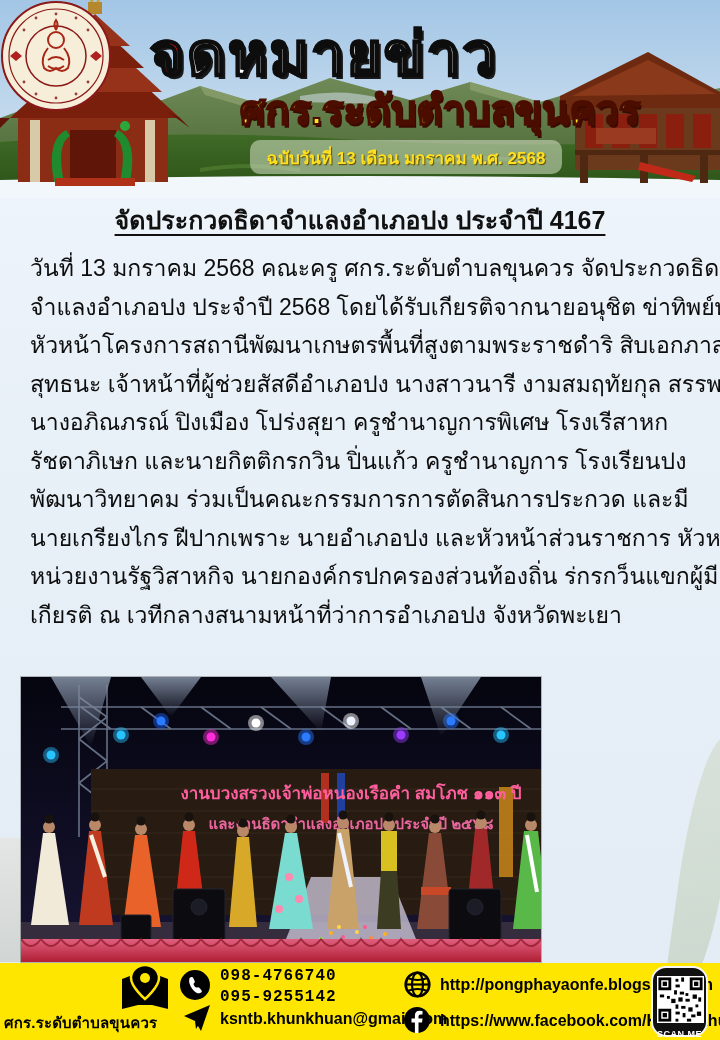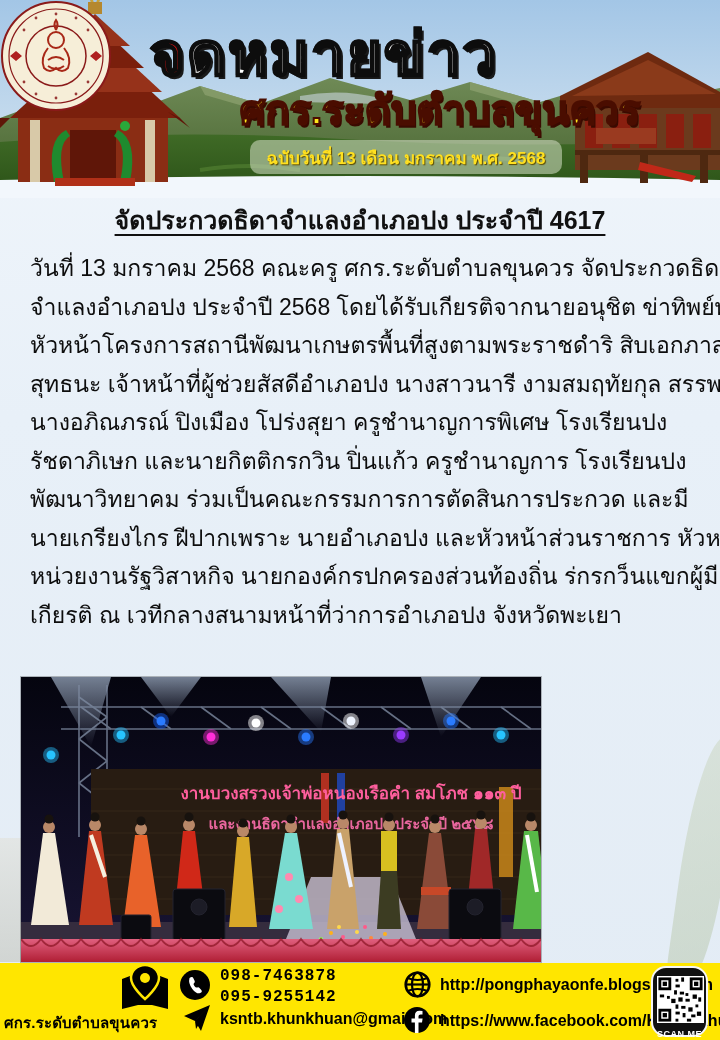--- a/index.html
+++ b/index.html
@@ -154,26 +154,26 @@
           <circle cx="56" cy="98" r="1.4"></circle>
       </g>
     </svg>
 
     <div class="title-line1"><span class="first">จ</span><span>ดหมายข่าว</span></div>
     <div class="title-line2">ศกร.ระดับตำบลขุนควร</div>
     <div class="date-band">ฉบับวันที่ 13 เดือน มกราคม พ.ศ. 2568</div>
   </div>
 
   <div class="article">
-    <div class="headline">จัดประกวดธิดาจำแลงอำเภอปง ประจำปี 4617</div>
+    <div class="headline">จัดประกวดธิดาจำแลงอำเภอปง ประจำปี 4167</div>
     <div class="body-line">วันที่ 13 มกราคม 2568 คณะครู ศกร.ระดับตำบลขุนควร จัดประกวดธิดา</div>
     <div class="body-line">จำแลงอำเภอปง ประจำปี 2568 โดยได้รับเกียรติจากนายอนุชิต  ข่าทิพย์พาที</div>
     <div class="body-line">หัวหน้าโครงการสถานีพัฒนาเกษตรพื้นที่สูงตามพระราชดำริ สิบเอกภาสกร</div>
     <div class="body-line">สุทธนะ เจ้าหน้าที่ผู้ช่วยสัสดีอำเภอปง นางสาวนารี งามสมฤทัยกุล สรรพกร</div>
-    <div class="body-line">นางอภิณภรณ์ ปิงเมือง โปร่งสุยา ครูชำนาญการพิเศษ โรงเรียนปง</div>
+    <div class="body-line">นางอภิณภรณ์ ปิงเมือง โปร่งสุยา ครูชำนาญการพิเศษ โรงเรีสาหก</div>
     <div class="body-line">รัชดาภิเษก และนายกิตติกรกวิน  ปิ่นแก้ว ครูชำนาญการ โรงเรียนปง</div>
     <div class="body-line">พัฒนาวิทยาคม ร่วมเป็นคณะกรรมการการตัดสินการประกวด และมี</div>
     <div class="body-line">นายเกรียงไกร ฝีปากเพราะ นายอำเภอปง และหัวหน้าส่วนราชการ หัวหน้า</div>
     <div class="body-line">หน่วยงานรัฐวิสาหกิจ นายกองค์กรปกครองส่วนท้องถิ่น ร่กรกว็นแขกผู้มี</div>
     <div class="body-line">เกียรติ ณ เวทีกลางสนามหน้าที่ว่าการอำเภอปง จังหวัดพะเยา</div>
   </div>
 
   <div class="wm-leaf"></div>
   <div class="wm-building"></div>
 
@@ -394,21 +394,21 @@
       <path d="M25,0 C17,0 11,6 11,13 C11,22 25,34 25,34 C25,34 39,22 39,13 C39,6 33,0 25,0 Z" fill="#000" stroke="#ffe600" stroke-width="2.5"></path>
       <circle cx="25" cy="13" r="5" fill="#ffe600"></circle>
     </svg>
     <div class="item f-org">ศกร.ระดับตำบลขุนควร</div>
 
     <svg class="item f-phone-ic" viewBox="0 0 30 30">
       <circle cx="15" cy="15" r="15" fill="#000"></circle>
       <path d="M9.5,8 q3,-2 4,0.5 l1.2,2.5 q0.6,1.4 -0.8,2.3 q-1,0.7 0.5,2.7 q1.5,2 2.7,1.5 q1.5,-0.7 2.4,0.4 l1.8,2.2 q1.5,2 -1.2,3 q-3.5,1.2 -7.8,-4.2 q-4.3,-5.5 -2.8,-10.9" fill="#fff"></path>
     </svg>
     <div class="item f-phones">
-      <div>098-7463878</div>
+      <div>098-4766740</div>
       <div>095-9255142</div>
     </div>
 
     <svg class="item f-plane-ic" viewBox="0 0 26 26">
       <path d="M0,11 L26,0 L17,26 L11,16 Z" fill="#000"></path>
       <path d="M11,16 L26,0 L13,14 Z" fill="#ffe600" opacity=".35"></path>
       <path d="M11,16 L12,24 L15,19 Z" fill="#000"></path>
     </svg>
     <div class="item f-email">ksntb.khunkhuan@gmail.com</div>
 

